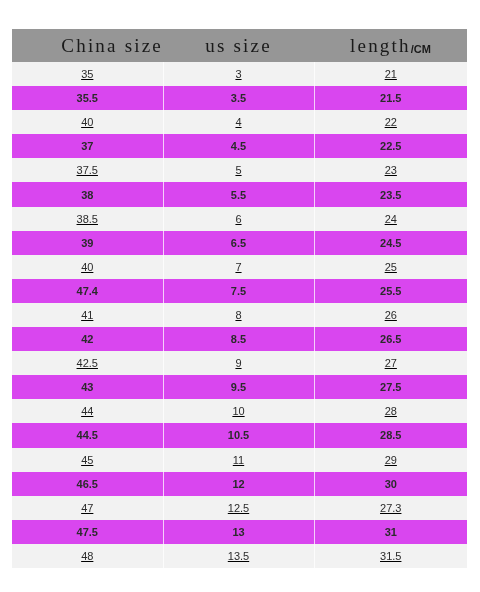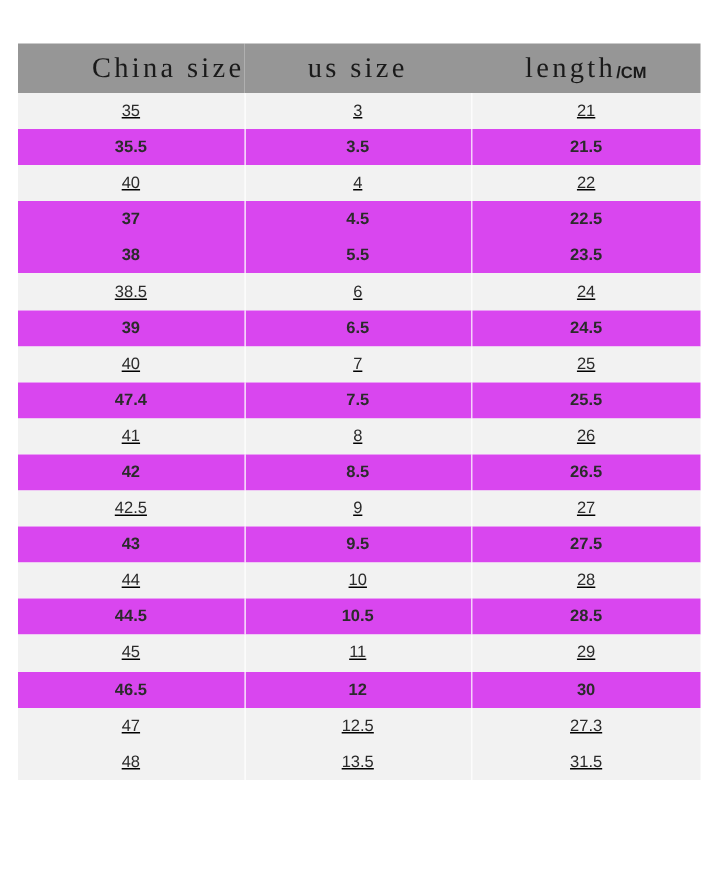--- a/index.html
+++ b/index.html
@@ -118,20 +118,25 @@
       <tr class="data-row row-light">
         <td class="data-cell">40</td>
         <td class="data-cell">4</td>
         <td class="data-cell">22</td>
       </tr>
       <tr class="data-row row-dark">
         <td class="data-cell">37</td>
         <td class="data-cell">4.5</td>
         <td class="data-cell">22.5</td>
       </tr>
+      <tr class="data-row row-light">
+        <td class="data-cell">37.5</td>
+        <td class="data-cell">5</td>
+        <td class="data-cell">23</td>
+      </tr>
       <tr class="data-row row-dark">
         <td class="data-cell">38</td>
         <td class="data-cell">5.5</td>
         <td class="data-cell">23.5</td>
       </tr>
       <tr class="data-row row-light">
         <td class="data-cell">38.5</td>
         <td class="data-cell">6</td>
         <td class="data-cell">24</td>
       </tr>
@@ -188,19 +193,24 @@
       <tr class="data-row row-dark">
         <td class="data-cell">46.5</td>
         <td class="data-cell">12</td>
         <td class="data-cell">30</td>
       </tr>
       <tr class="data-row row-light">
         <td class="data-cell">47</td>
         <td class="data-cell">12.5</td>
         <td class="data-cell">27.3</td>
       </tr>
+      <tr class="data-row row-dark">
+        <td class="data-cell">47.5</td>
+        <td class="data-cell">13</td>
+        <td class="data-cell">31</td>
+      </tr>
       <tr class="data-row row-light">
         <td class="data-cell">48</td>
         <td class="data-cell">13.5</td>
         <td class="data-cell">31.5</td>
       </tr>
     </tbody>
 </table>
 
 </body></html>

